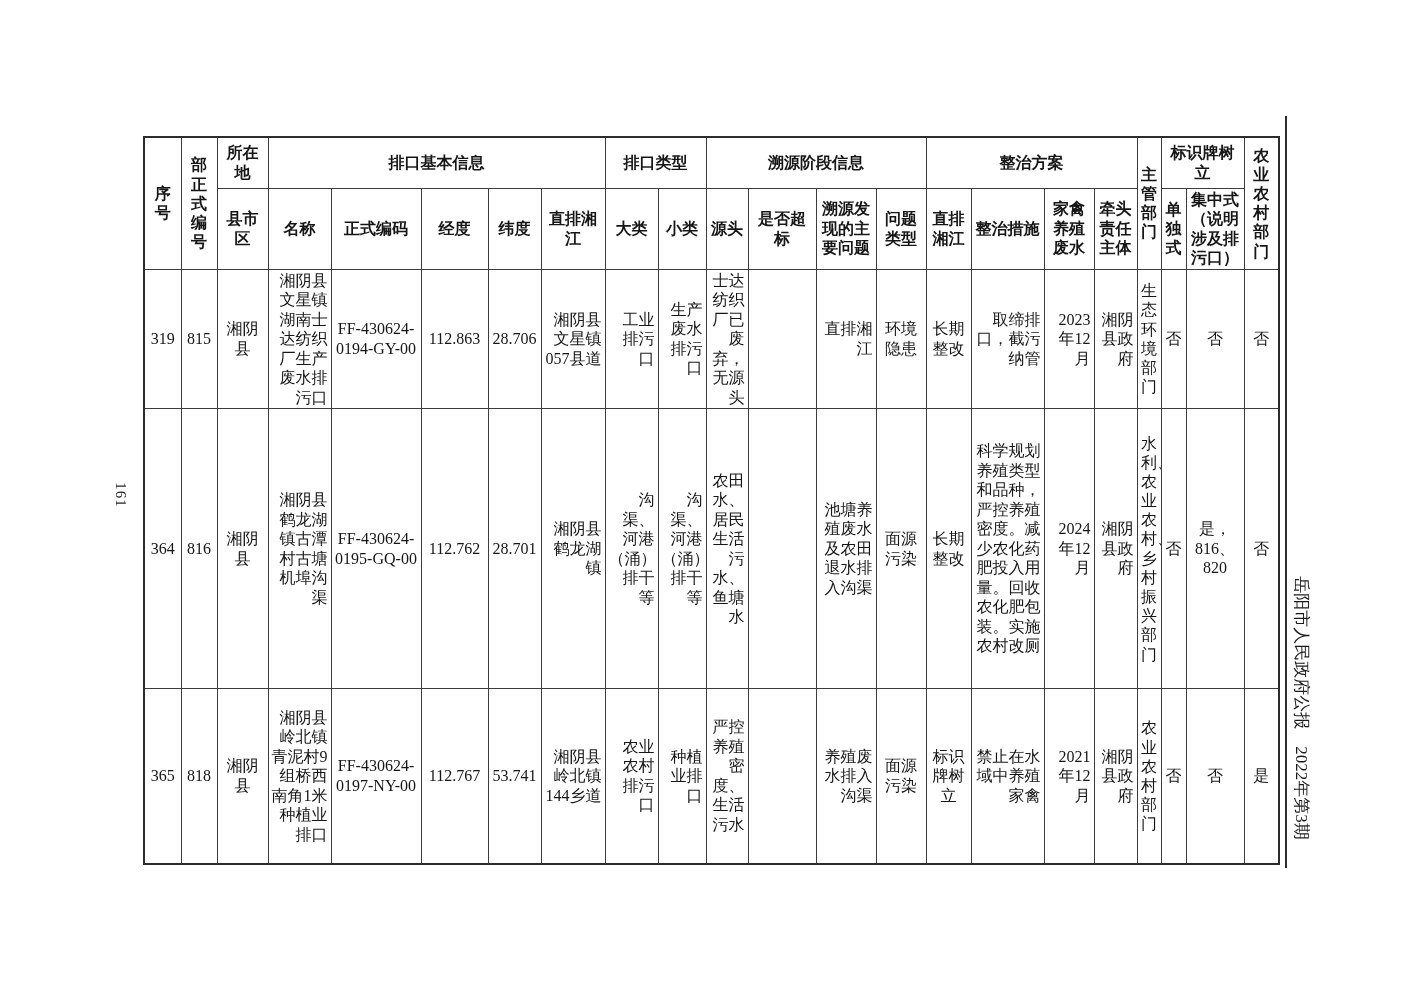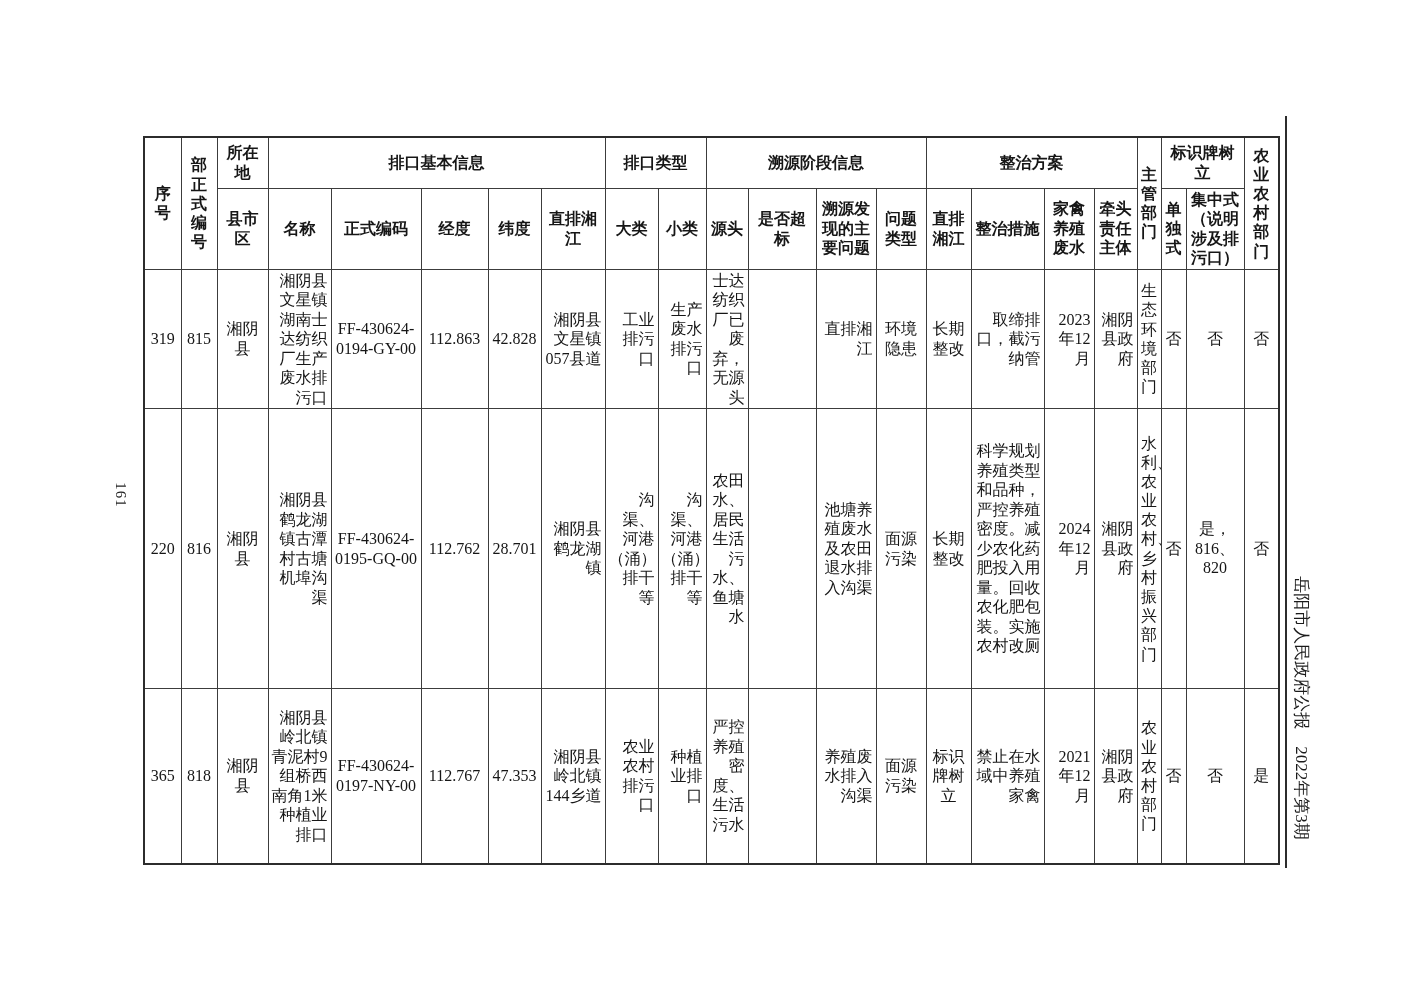--- a/index.html
+++ b/index.html
@@ -125,41 +125,41 @@
       </tr>
     </thead>
     <tbody>
       <tr class="r0">
         <td>319</td>
         <td>815</td>
         <td>湘阴县</td>
         <td class="l">湘阴县文星镇湖南士达纺织厂生产废水排污口</td>
         <td>FF-430624-0194-GY-00</td>
         <td>112.863</td>
-        <td>42.828</td>
+        <td>28.706</td>
         <td class="l">湘阴县文星镇057县道</td>
         <td class="l">工业排污口</td>
         <td class="l">生产废水排污口</td>
         <td class="l">士达纺织厂已废弃，无源头</td>
         <td></td>
         <td class="l">直排湘江</td>
         <td>环境隐患</td>
         <td>长期整改</td>
         <td class="l">取缔排口，截污纳管</td>
         <td class="l">2023年12月</td>
         <td class="l">湘阴县政府</td>
         <td>
             <div class="vt">生态环境部门</div>
           </td>
         <td>否</td>
         <td>否</td>
         <td>否</td>
       </tr>
       <tr class="r1">
-        <td>220</td>
+        <td>364</td>
         <td>816</td>
         <td>湘阴县</td>
         <td class="l">湘阴县鹤龙湖镇古潭村古塘机埠沟渠</td>
         <td>FF-430624-0195-GQ-00</td>
         <td>112.762</td>
         <td>28.701</td>
         <td class="l">湘阴县鹤龙湖镇</td>
         <td class="l">沟渠、河港（涌）、排干等</td>
         <td class="l">沟渠、河港（涌）、排干等</td>
         <td class="l">农田水、居民生活污水、鱼塘水</td>
@@ -177,21 +177,21 @@
         <td>是，816、820</td>
         <td>否</td>
       </tr>
       <tr class="r2">
         <td>365</td>
         <td>818</td>
         <td>湘阴县</td>
         <td class="l">湘阴县岭北镇青泥村9组桥西南角1米种植业排口</td>
         <td>FF-430624-0197-NY-00</td>
         <td>112.767</td>
-        <td>47.353</td>
+        <td>53.741</td>
         <td class="l">湘阴县岭北镇144乡道</td>
         <td class="l">农业农村排污口</td>
         <td class="l">种植业排口</td>
         <td class="l">严控养殖密度、生活污水</td>
         <td></td>
         <td class="l">养殖废水排入沟渠</td>
         <td>面源污染</td>
         <td>标识牌树立</td>
         <td class="l">禁止在水域中养殖家禽</td>
         <td class="l">2021年12月</td>

